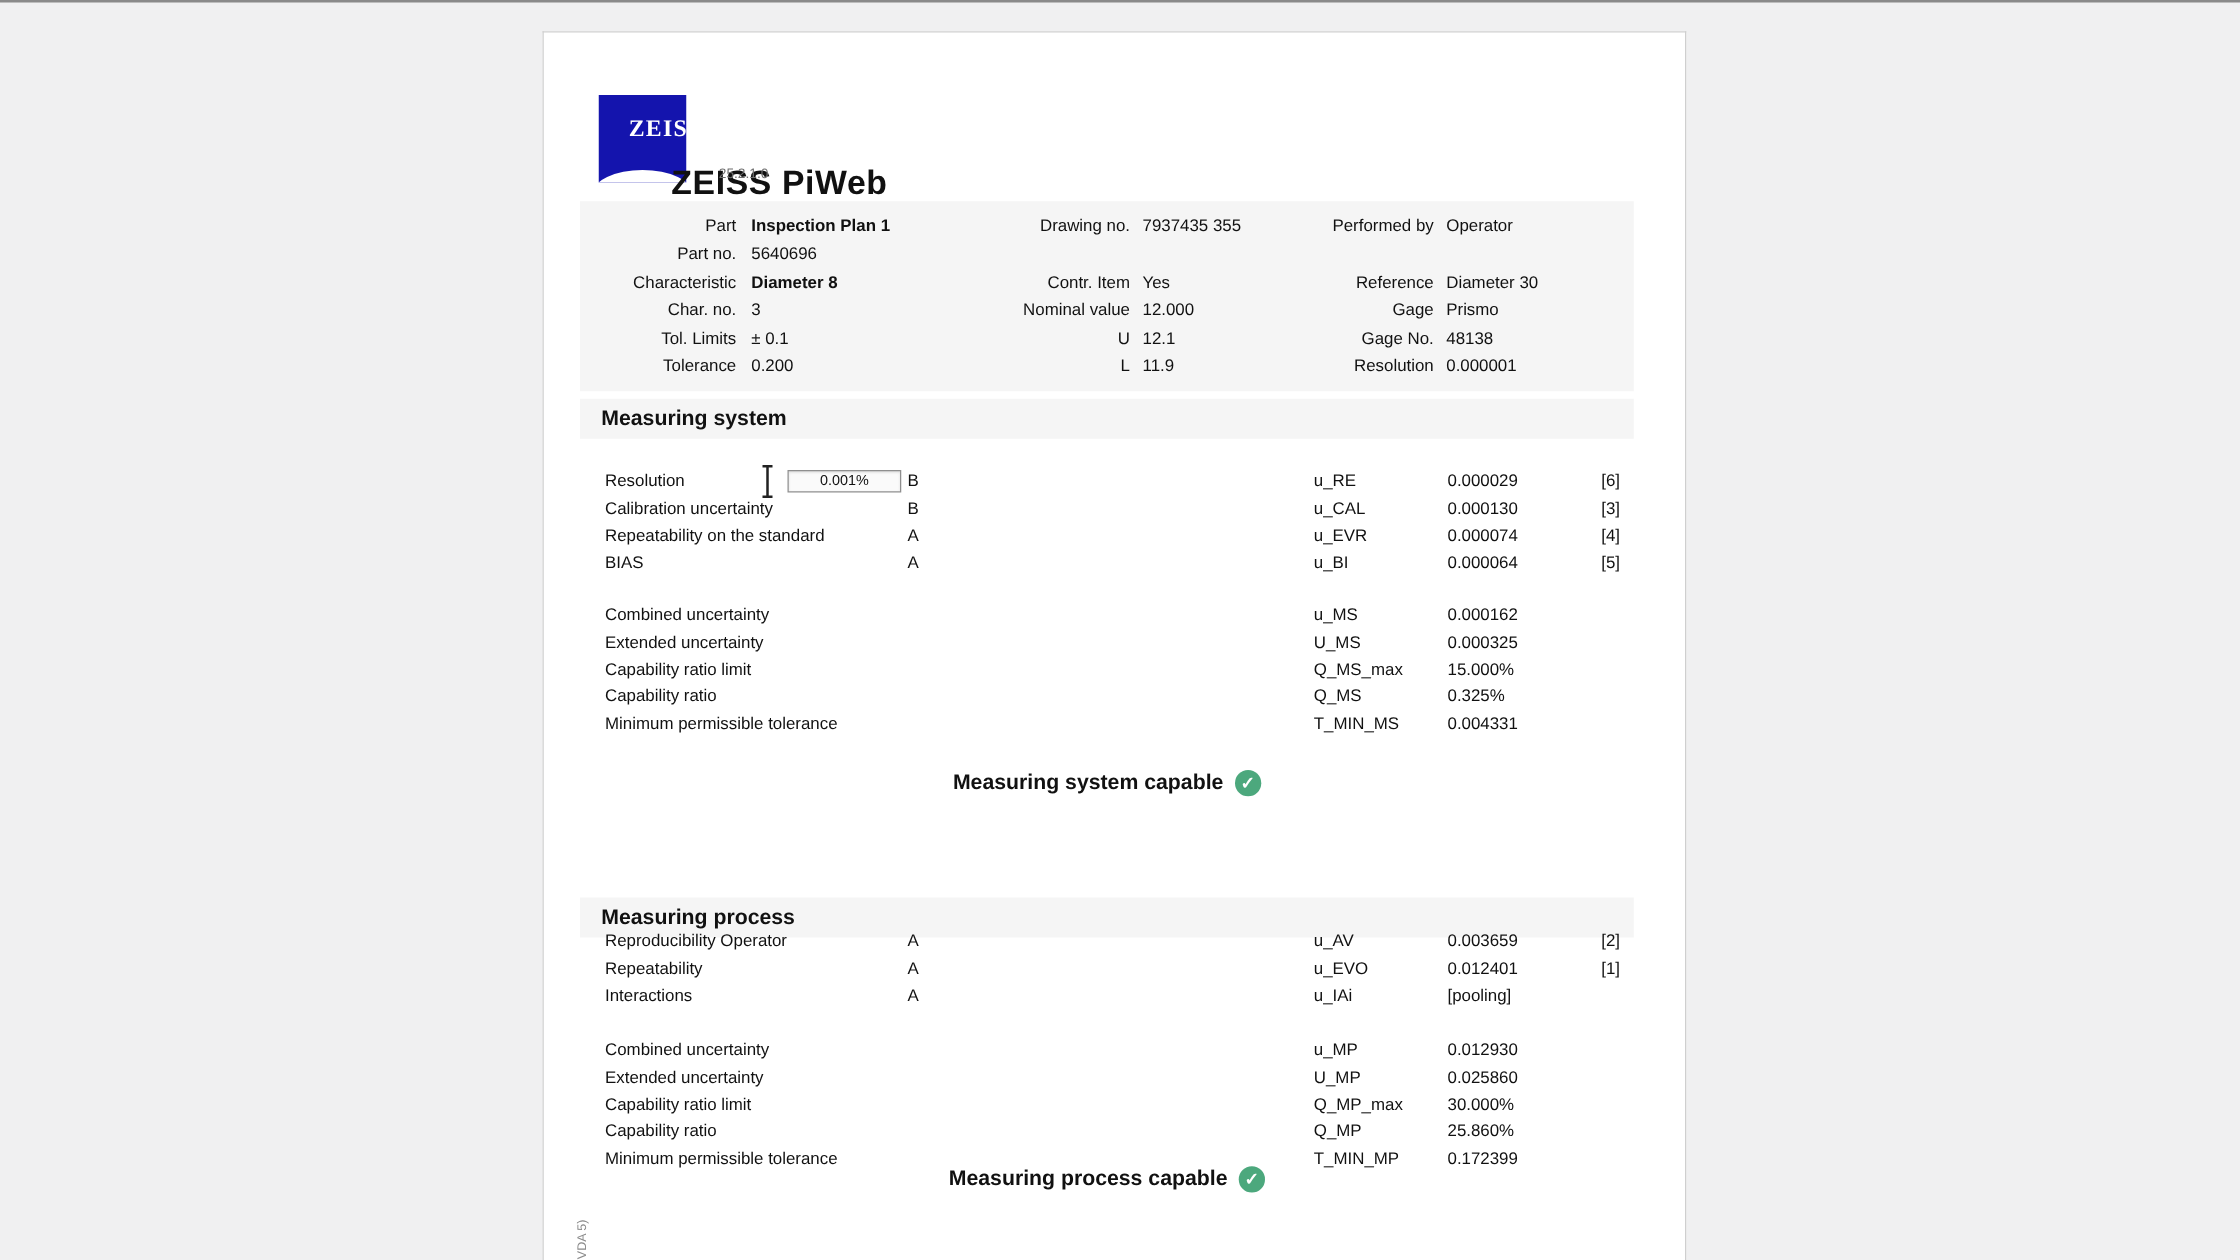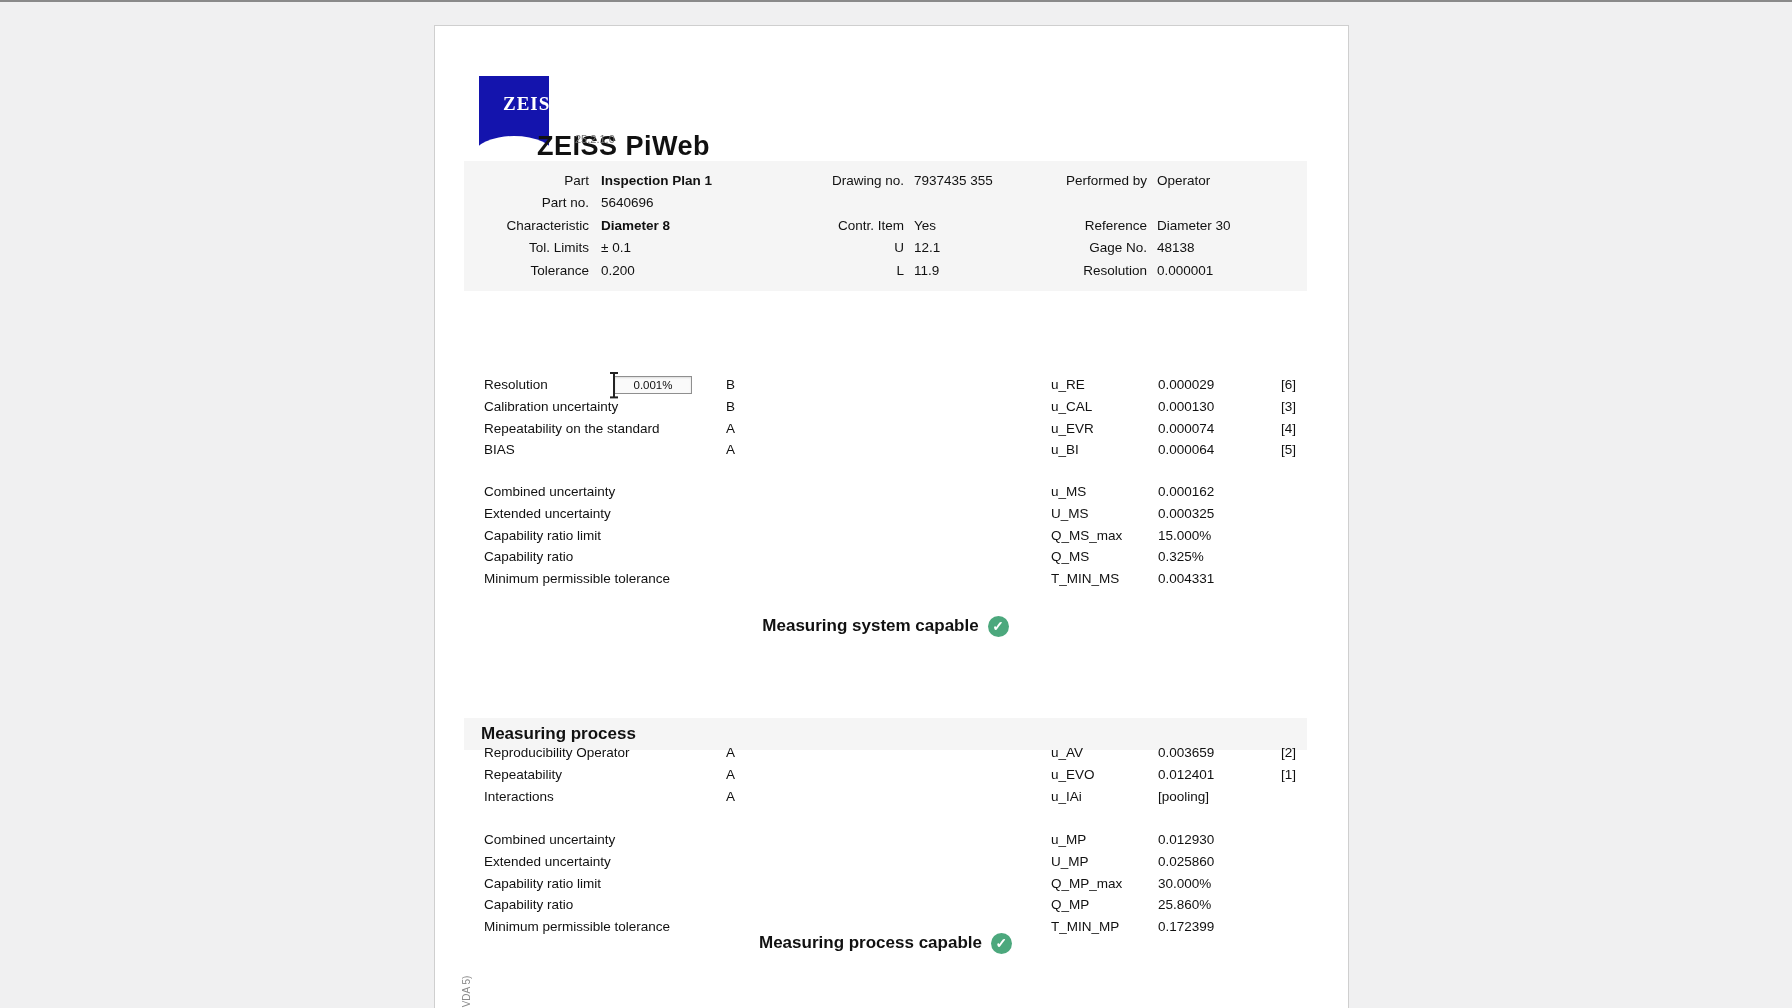--- a/index.html
+++ b/index.html
@@ -78,21 +78,21 @@
   }
   .m-name{padding-left:20px;white-space:nowrap;}
   .m-grade{padding-left:7px;}
   .m-symbol,.m-value{white-space:nowrap;}
   .m-ref{text-align:right;padding-right:11px;white-space:nowrap;}
 
   
   .field-wrap{position:absolute;left:0;top:0;width:100%;height:100%;pointer-events:none;}
   .field-box{
     pointer-events:auto;
-    position:absolute;left:150px;top:2px;width:78px;height:18px;
+    position:absolute;left:166px;top:2px;width:91px;height:18px;
     background:#fafafa;border:1px solid #8f8f8f;
     box-shadow:inset 0 1px 2px rgba(0,0,0,0.12);
     display:flex;align-items:center;justify-content:center;
     font-size:11.5px;color:#111;
   }
   .ibeam{position:absolute;left:146px;top:-2px;width:8px;height:26px;z-index:2;}
   .ibeam::before{content:"";position:absolute;left:3.2px;top:0;bottom:0;width:1.6px;background:#222;}
   .ibeam::after{
     content:"";position:absolute;left:0;right:0;top:0;height:1.6px;background:#222;
     box-shadow:0 24.4px 0 #222;
@@ -152,37 +152,46 @@
   </div>
       <div class="info-row">
     <span class="il">Characteristic</span>
     <span class="iv p12 b">Diameter 8</span>
     <span class="il">Contr. Item</span>
     <span class="iv p10">Yes</span>
     <span class="il">Reference</span>
     <span class="iv p10">Diameter 30</span>
   </div>
       <div class="info-row">
+    <span class="il">Char. no.</span>
+    <span class="iv p12">3</span>
+    <span class="il">Nominal value</span>
+    <span class="iv p10">12.000</span>
+    <span class="il">Gage</span>
+    <span class="iv p10">Prismo</span>
+  </div>
+      <div class="info-row">
     <span class="il">Tol. Limits</span>
     <span class="iv p12">± 0.1</span>
     <span class="il">U</span>
     <span class="iv p10">12.1</span>
     <span class="il">Gage No.</span>
     <span class="iv p10">48138</span>
   </div>
       <div class="info-row">
     <span class="il">Tolerance</span>
     <span class="iv p12">0.200</span>
     <span class="il">L</span>
     <span class="iv p10">11.9</span>
     <span class="il">Resolution</span>
     <span class="iv p10">0.000001</span>
   </div>
     </div>
 
+  <div class="section-band band-ms">Measuring system</div>
   <div class="rows-block" id="ms-rows">
       <div class="m-row">
     <span class="m-name">Resolution</span>
     <span class="m-grade">B</span>
     <span class="m-symbol">u_RE</span>
     <span class="m-value">0.000029</span>
     <span class="m-ref">[6]</span>
     <span class="field-wrap">
       <span class="ibeam"></span>
       <span class="field-box">0.001%</span>

